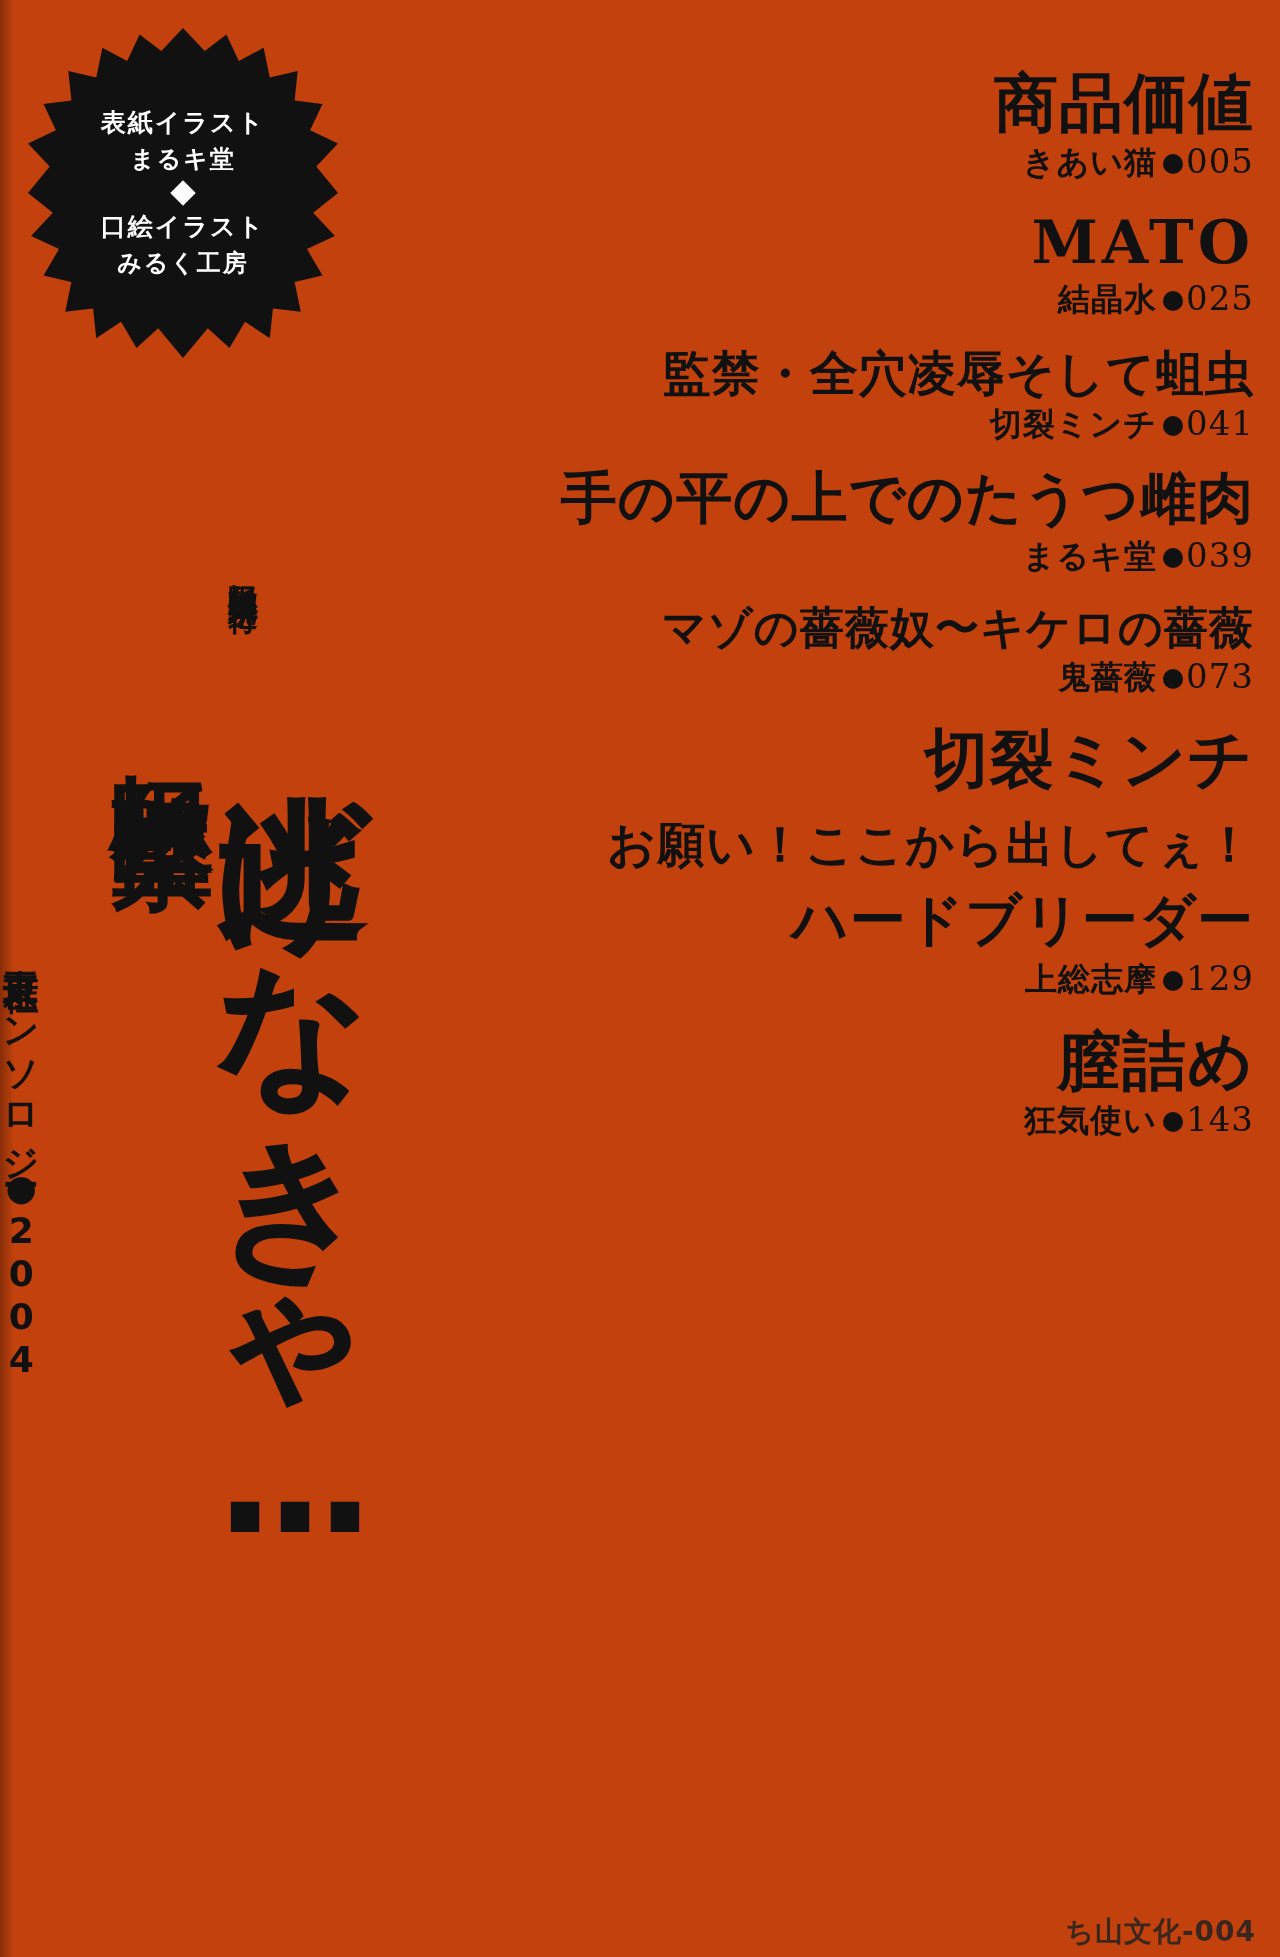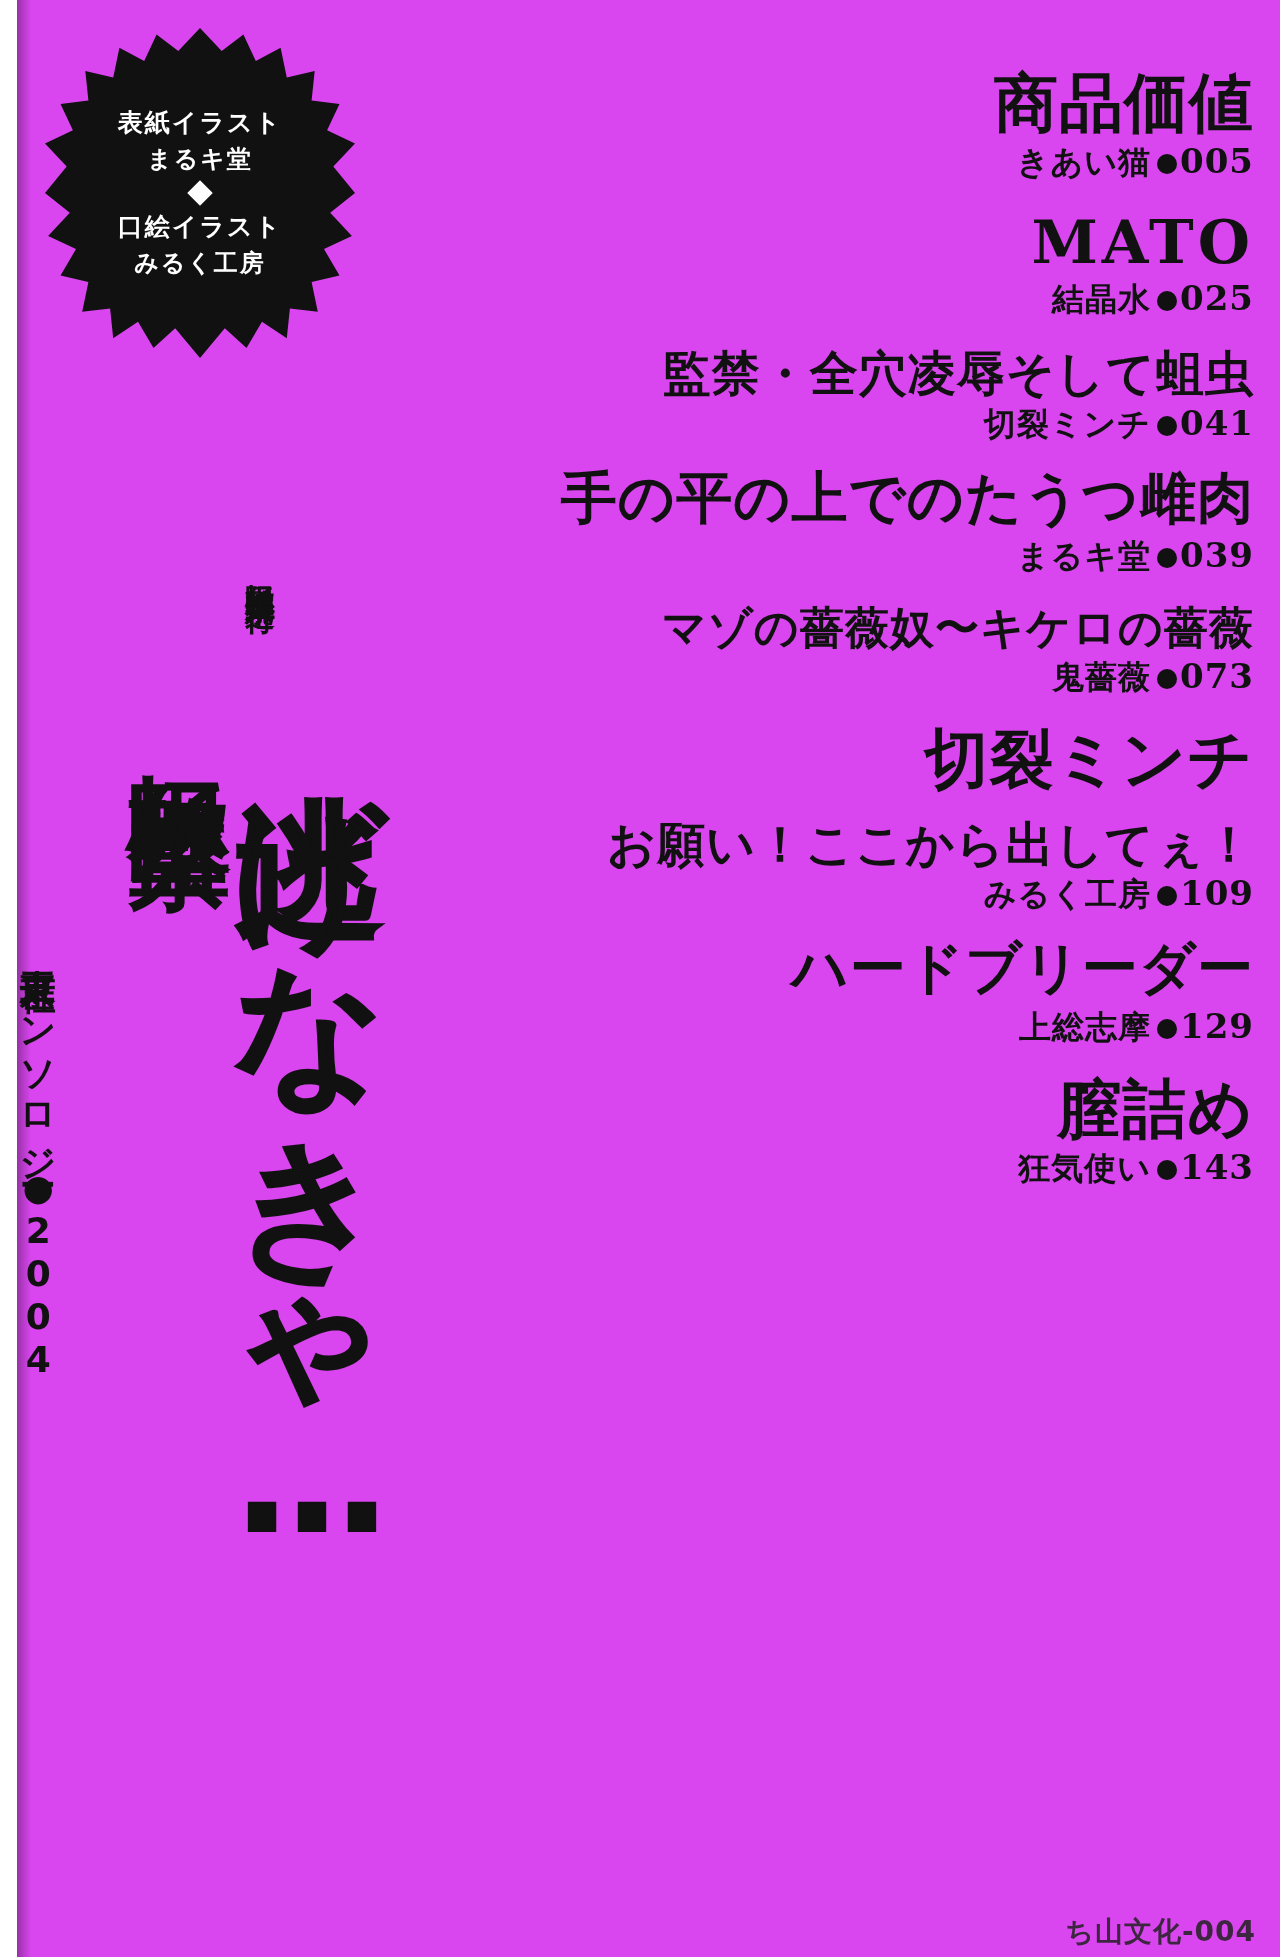--- a/index.html
+++ b/index.html
@@ -12,22 +12,21 @@
     height: 1957px;
     position: relative;
     font-family: "DejaVu Sans", sans-serif;
     color: #111111;
     overflow: hidden;
   }
 
   .page {
     position: absolute;
     inset: 0;
-    background: #d946ef;
-    margin-left: 17px;
+    background: #c2410c;
   }
 
   
   .badge-wrap {
     position: absolute;
     left: 28px;
     top: 28px;
     width: 310px;
     height: 330px;
   }
@@ -158,21 +157,21 @@
     display: inline-block;
     width: 20px;
     height: 20px;
     border-radius: 50%;
     background: #111111;
     margin: 0 3px 0 6px;
     vertical-align: -1px;
   }
   .toc-page {
     font-family: "DejaVu Serif", serif;
-    font-weight: 700;
+    font-weight: 400;
     font-size: 34px;
   }
 
   .sz-xl { font-size: 64px; }
   .sz-lg { font-size: 56px; font-family: Liberation Mono, monospace; }
   .sz-md { font-size: 48px; }
   .sz-sm { font-size: 44px; }
   .mato  { font-family: "DejaVu Serif", serif; font-size: 60px; letter-spacing: 4px; }
 
   
@@ -254,23 +253,20 @@
         <span>鬼薔薇</span><span class="dot"></span><span class="toc-page">073</span>
       </div>
     </div>
 
     <div class="toc-entry">
       <div class="toc-title sz-xl">切裂ミンチ</div>
     </div>
 
     <div class="toc-entry">
       <div class="toc-title sz-md">お願い！ここから出してぇ！</div>
-      <div class="toc-meta">
-        <span>みるく工房</span><span class="dot"></span><span class="toc-page">109</span>
-      </div>
     </div>
 
     <div class="toc-entry">
       <div class="toc-title sz-lg">ハードブリーダー</div>
       <div class="toc-meta">
         <span>上総志摩</span><span class="dot"></span><span class="toc-page">129</span>
       </div>
     </div>
 
     <div class="toc-entry">

